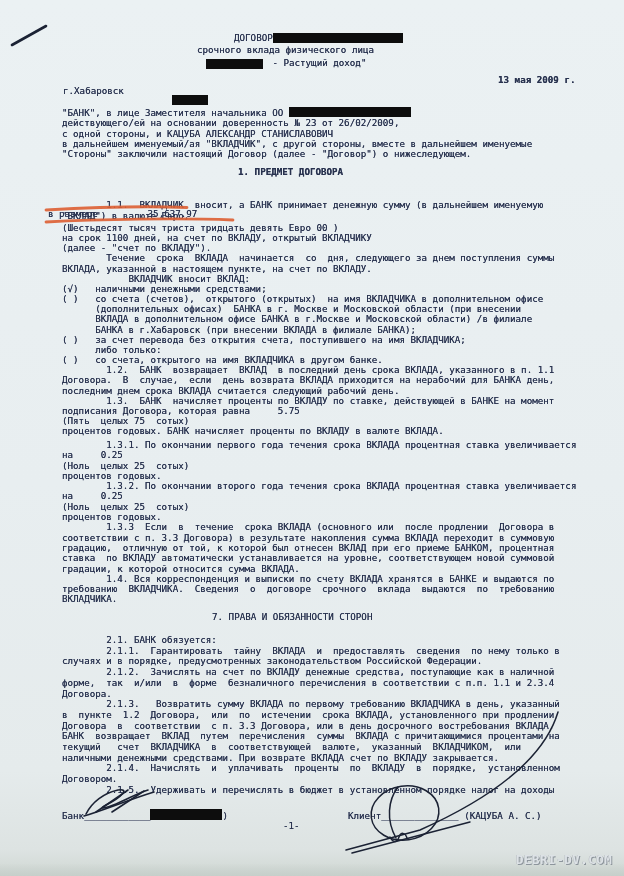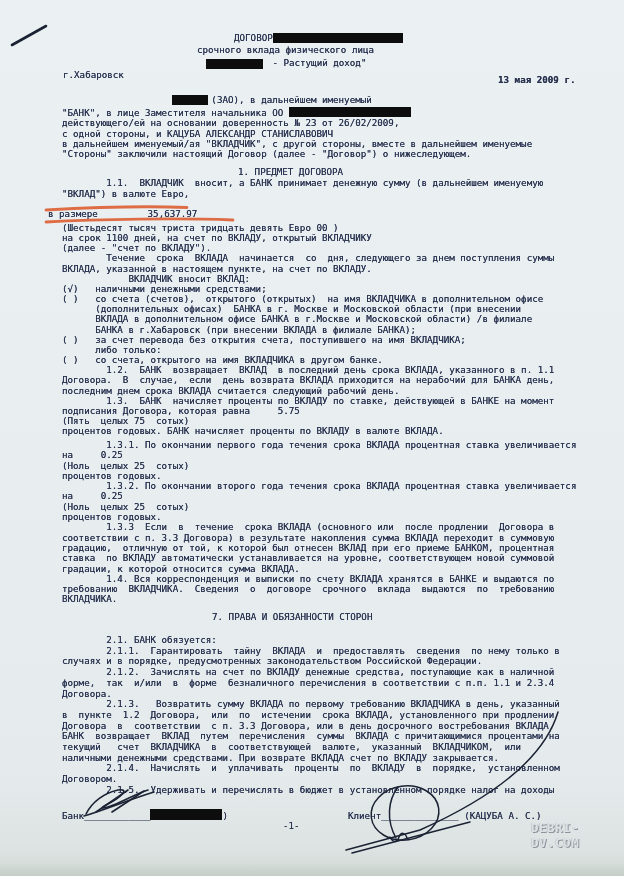--- a/index.html
+++ b/index.html
@@ -15,47 +15,45 @@
     text-shadow:0 0 .5px rgba(35,45,80,.85);
   }
   .block div.ln{height:auto;}
   .blockA{line-height:10.3px;}
   .blockC{line-height:10.6px;}
   .blockD{line-height:10.15px;}
   .blockE{line-height:10.3px;}
   .blockF{line-height:10.7px;}
   .redact{position:absolute;background:#0d0d0d;}
   .wm{
-    position:absolute;left:516px;top:820px;
+    position:absolute;left:516px;top:852px;
     font:bold 12.5px "DejaVu Sans Mono", monospace;
     color:#dde2e6;letter-spacing:.5px;
     text-shadow:1px 1px 0 #8d959c,-0.5px -0.5px 0 #b6bcc1;
-    margin-left:15px;
   }
   .strip{position:absolute;left:0;top:864px;width:624px;height:12px;
     background:linear-gradient(180deg,rgba(210,216,213,.25),#c6cfca);}
   svg.overlay{position:absolute;left:0;top:0;pointer-events:none;}
 </style>
 </head>
 <body>
 
 <div class="page">
 
   <div class="txt" style="left:195px;top:33px;margin-left:39px;">ДОГОВОР № 4230</div>
   <div class="txt" style="left:197px;top:45px;">срочного вклада физического лица</div>
   <div class="txt" style="left:206px;top:58px;">            - Растущий доход"</div>
 
-  <div class="txt" style="left:63px;top:70px;">г.Хабаровск</div>
+  <div class="txt" style="left:63px;top:86px;">г.Хабаровск</div>
   <div class="txt" style="left:498px;top:75px;font-weight:bold;">13 мая 2009 г.</div>
 
-  <div class="txt" style="left:62px;top:95px;">                           (ЗАО), в дальнейшем именуемый</div>
   <div class="txt block blockA" style="left:62px;top:108px;"><div class="ln">"БАНК", в лице Заместителя начальника ОО                      ,</div><div class="ln">действующего/ей на основании доверенность № 23 от 26/02/2009,</div><div class="ln">с одной стороны, и КАЦУБА АЛЕКСАНДР СТАНИСЛАВОВИЧ</div><div class="ln">в дальнейшем именуемый/ая "ВКЛАДЧИК", с другой стороны, вместе в дальнейшем именуемые</div><div class="ln">"Стороны" заключили настоящий Договор (далее - "Договор") о нижеследующем.</div></div>
 
-  <div class="txt" style="left:238px;top:167px;">1. ПРЕДМЕТ ДОГОВОРА</div>
-  <div class="txt block blockC" style="left:62px;top:178px;"><div class="ln">        1.1.  ВКЛАДЧИК  вносит, а БАНК принимает денежную сумму (в дальнейшем именуемую</div><div class="ln">"ВКЛАД") в валюте Евро,</div></div>
+  <div class="txt" style="left:238px;top:167px;font-weight:bold;">1. ПРЕДМЕТ ДОГОВОРА</div>
+  <div class="txt block blockC" style="left:62px;top:200px;"><div class="ln">        1.1.  ВКЛАДЧИК  вносит, а БАНК принимает денежную сумму (в дальнейшем именуемую</div><div class="ln">"ВКЛАД") в валюте Евро,</div></div>
   <div class="txt" style="left:48px;top:209px;">в размере         35,637.97</div>
   <div class="txt block blockD" style="left:62px;top:223px;"><div class="ln">(Шестьдесят тысяч триста тридцать девять Евро 00 )</div><div class="ln">на срок 1100 дней, на счет по ВКЛАДУ, открытый ВКЛАДЧИКУ</div><div class="ln">(далее - "счет по ВКЛАДУ").</div><div class="ln">        Течение  срока  ВКЛАДА  начинается  со  дня, следующего за днем поступления суммы</div><div class="ln">ВКЛАДА, указанной в настоящем пункте, на счет по ВКЛАДУ.</div><div class="ln">            ВКЛАДЧИК вносит ВКЛАД:</div><div class="ln">(√)   наличными денежными средствами;</div><div class="ln">( )   со счета (счетов),  открытого (открытых)  на имя ВКЛАДЧИКА в дополнительном офисе</div><div class="ln">      (дополнительных офисах)  БАНКА в г. Москве и Московской области (при внесении</div><div class="ln">      ВКЛАДА в дополнительном офисе БАНКА в г.Москве и Московской области) /в филиале</div><div class="ln">      БАНКА в г.Хабаровск (при внесении ВКЛАДА в филиале БАНКА);</div><div class="ln">( )   за счет перевода без открытия счета, поступившего на имя ВКЛАДЧИКА;</div><div class="ln">      либо только:</div><div class="ln">( )   со счета, открытого на имя ВКЛАДЧИКА в другом банке.</div><div class="ln">        1.2.  БАНК  возвращает  ВКЛАД  в последний день срока ВКЛАДА, указанного в п. 1.1</div><div class="ln">Договора.  В  случае,  если  день возврата ВКЛАДА приходится на нерабочий для БАНКА день,</div><div class="ln">последним днем срока ВКЛАДА считается следующий рабочий день.</div><div class="ln">        1.3.  БАНК  начисляет проценты по ВКЛАДУ по ставке, действующей в БАНКЕ на момент</div><div class="ln">подписания Договора, которая равна     5.75</div><div class="ln">(Пять  целых 75  сотых)</div><div class="ln">процентов годовых. БАНК начисляет проценты по ВКЛАДУ в валюте ВКЛАДА.</div></div>
   <div class="txt block blockE" style="left:62px;top:440px;"><div class="ln">        1.3.1. По окончании первого года течения срока ВКЛАДА процентная ставка увеличивается</div><div class="ln">на     0.25</div><div class="ln">(Ноль  целых 25  сотых)</div><div class="ln">процентов годовых.</div><div class="ln">        1.3.2. По окончании второго года течения срока ВКЛАДА процентная ставка увеличивается</div><div class="ln">на     0.25</div><div class="ln">(Ноль  целых 25  сотых)</div><div class="ln">процентов годовых.</div><div class="ln">        1.3.3  Если  в  течение  срока ВКЛАДА (основного или  после продлении  Договора в</div><div class="ln">соответствии с п. 3.3 Договора) в результате накопления сумма ВКЛАДА переходит в суммовую</div><div class="ln">градацию,  отличную от той, к которой был отнесен ВКЛАД при его приеме БАНКОМ, процентная</div><div class="ln">ставка  по ВКЛАДУ автоматически устанавливается на уровне, соответствующем новой суммовой</div><div class="ln">градации, к которой относится сумма ВКЛАДА.</div><div class="ln">        1.4. Вся корреспонденция и выписки по счету ВКЛАДА хранятся в БАНКЕ и выдаются по</div><div class="ln">требованию  ВКЛАДЧИКА.  Сведения  о  договоре  срочного  вклада  выдаются  по  требованию</div><div class="ln">ВКЛАДЧИКА.</div></div>
 
   <div class="txt" style="left:212px;top:612px;">7. ПРАВА И ОБЯЗАННОСТИ СТОРОН</div>
   <div class="txt block blockF" style="left:62px;top:635px;"><div class="ln">        2.1. БАНК обязуется:</div><div class="ln">        2.1.1.  Гарантировать  тайну  ВКЛАДА  и  предоставлять  сведения  по нему только в</div><div class="ln">случаях и в порядке, предусмотренных законодательством Российской Федерации.</div><div class="ln">        2.1.2.  Зачислять на счет по ВКЛАДУ денежные средства, поступающие как в наличной</div><div class="ln">форме,  так  и/или  в  форме  безналичного перечисления в соответствии с п.п. 1.1 и 2.3.4</div><div class="ln">Договора.</div><div class="ln">        2.1.3.   Возвратить сумму ВКЛАДА по первому требованию ВКЛАДЧИКА в день, указанный</div><div class="ln">в  пункте  1.2  Договора,  или  по  истечении  срока ВКЛАДА, установленного при продлении</div><div class="ln">Договора  в  соответствии  с п. 3.3 Договора, или в день досрочного востребования ВКЛАДА.</div><div class="ln">БАНК  возвращает  ВКЛАД  путем  перечисления  суммы  ВКЛАДА с причитающимися процентами на</div><div class="ln">текущий   счет  ВКЛАДЧИКА  в  соответствующей  валюте,  указанный  ВКЛАДЧИКОМ,  или</div><div class="ln">наличными денежными средствами. При возврате ВКЛАДА счет по ВКЛАДУ закрывается.</div><div class="ln">        2.1.4.  Начислять  и  уплачивать  проценты  по  ВКЛАДУ  в  порядке,  установленном</div><div class="ln">Договором.</div><div class="ln">        2.1.5.  Удерживать и перечислять в бюджет в установленном порядке налог на доходы</div></div>
 
   <div class="txt" style="left:62px;top:811px;">Банк____________             )</div>
   <div class="txt" style="left:348px;top:811px;">Клиент______________ (КАЦУБА А. С.)</div>
   <div class="txt" style="left:283px;top:821px;">-1-</div>

